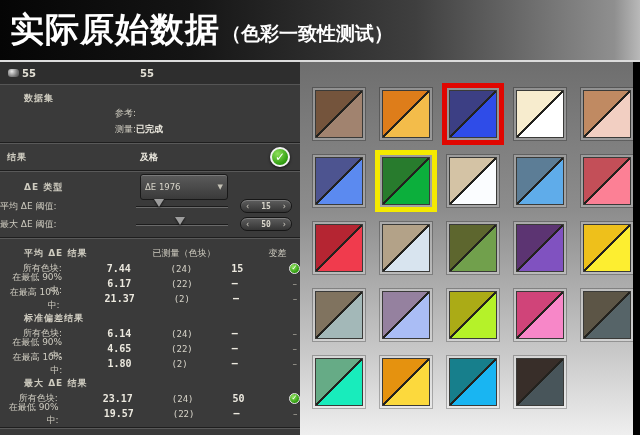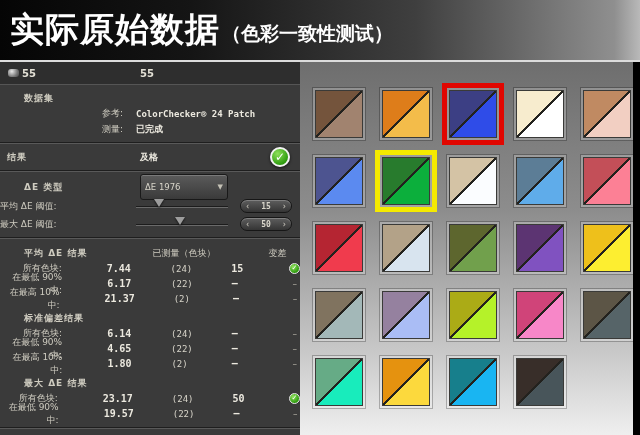--- a/index.html
+++ b/index.html
@@ -30,21 +30,21 @@
              display:flex; align-items:center; padding-left:8px; position:relative; }
   .patch-ico { width:11px; height:8px; border-radius:3px;
                background:radial-gradient(circle at 35% 30%,#e8e8e8,#777 60%,#444); margin-right:3px; }
   .top-left-label { color:#e3e0d5; font-weight:bold; font-size:10px; }
   .top-center-label { position:absolute; left:140px; color:#e3e0d5; font-weight:bold; font-size:10px; }
 
   .dataset { padding:7px 0 5px 0; }
   .sec-label { padding-left:24px; color:#cfccc0; font-weight:bold; letter-spacing:1px; }
   .kv-row { display:flex; height:15px; align-items:center; margin-top:1px; }
   .kv-row:first-of-type { margin-top:11px; }
-  .kv-label { width:136px; text-align:right; padding-right:13px; color:#cfccc0; }
+  .kv-label { width:136px; text-align:right; padding-right:0; color:#cfccc0; }
   .kv-value { color:#ece9df; font-family:"DejaVu Sans Mono","Liberation Mono",monospace; font-weight:bold; }
 
   .result-row { height:26px; display:flex; align-items:center; position:relative; }
   .result-label { padding-left:7px; font-weight:bold; letter-spacing:1px; }
   .result-value { position:absolute; left:140px; font-weight:bold; color:#ece9df; }
 
   .check-big { position:absolute; right:10px; width:20px; height:20px; border-radius:50%;
     background:radial-gradient(circle at 35% 30%,#8ee05a,#2f9d10 70%,#1d7506);
     border:2px solid #f2f2f2; box-shadow:0 1px 3px rgba(0,0,0,.7);
     color:#fff; font-weight:bold; font-size:12px; line-height:16px; text-align:center; }
@@ -117,21 +117,20 @@
       <div class="top-row">
         <span class="patch-ico"></span>
         <span class="top-left-label">55</span>
         <span class="top-center-label">55</span>
       </div>
 
       <div class="dataset">
         <div class="sec-label">数据集</div>
         <div class="kv-row">
           <span class="kv-label">参考:</span>
-          <span class="kv-value">ColorChecker® 24 Patch</span>
         </div>
         <div class="kv-row">
           <span class="kv-label">测量:</span>
           <span class="kv-value">已完成</span>
         </div>
       </div>
 
       <div class="divider"></div>
 
       <div class="result-row">

